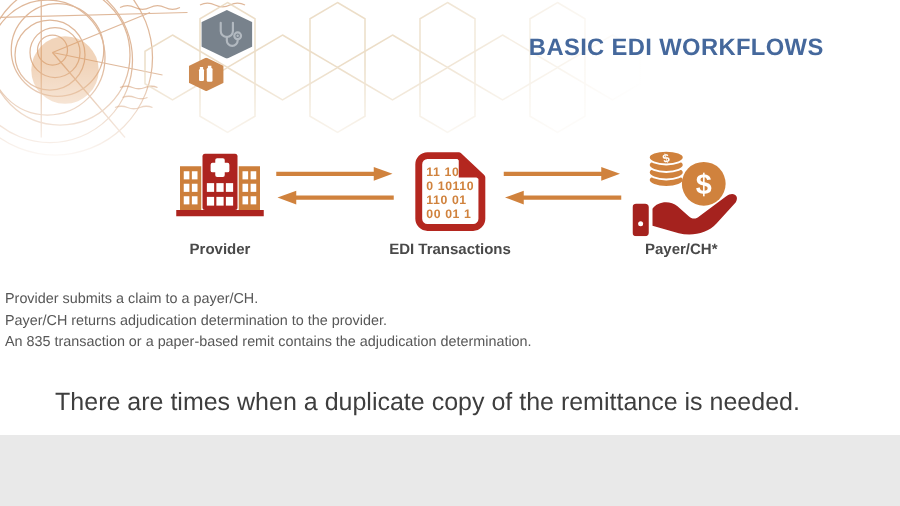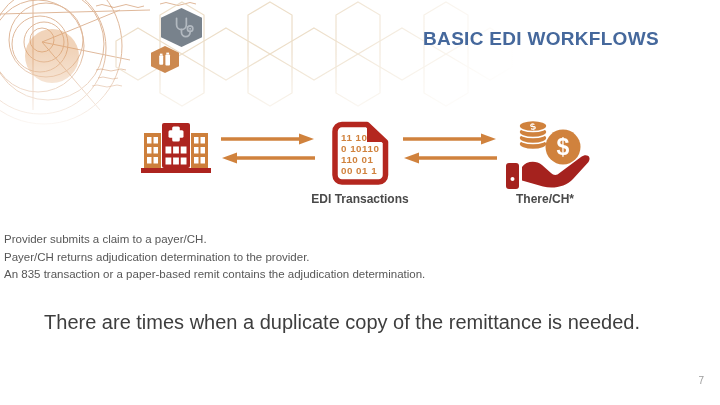--- a/index.html
+++ b/index.html
@@ -1,17 +1,17 @@
 <!DOCTYPE html>
 <html><head>
 <meta charset="utf-8">
 <style>
   html,body{margin:0;padding:0;background:#e9e9e9;}
   .slide{
-    position:relative;width:720px;height:405px;background:#ffffff;
+    position:relative;width:720px;height:348px;background:#ffffff;
     overflow:hidden;font-family:"Liberation Sans",sans-serif;
   }
   svg text{font-family:"Liberation Sans",sans-serif;}
 
   
   .decor{position:absolute;left:0;top:0;z-index:1;}
   .decor-fade{
     position:absolute;left:0;top:0;width:560px;height:160px;z-index:2;
     background:
       linear-gradient(to right, rgba(255,255,255,0) 55%, #ffffff 92%),
@@ -206,22 +206,23 @@
       <circle cx="57" cy="30" r="17.5" fill="#d0823d"></circle>
       <text x="57" y="38" text-anchor="middle" font-size="23" font-weight="bold" fill="#ffffff">$</text>
     </g>
     <g fill="#a5221e">
       <rect x="0" y="46" width="13" height="26" rx="3"></rect>
       <path d="M16 50 C20 44 30 43 36 48 L45 56 C47.5 58.5 51 58.5 53.5 56 L75 40 C80.5 36 86 39.5 82.5 45 L67 62 C60 70 47 72 37 69.5 L16 63.5 Z"></path>
     </g>
     <circle cx="6.5" cy="62" r="2" fill="#ffffff"></circle>
   </svg>
 
+  <div class="node-label label-provider">Provider</div>
   <div class="node-label label-edi">EDI Transactions</div>
-  <div class="node-label label-payer">There/CH*</div>
+  <div class="node-label label-payer">Payer/CH*</div>
 
   <div class="description">
     <div>Provider submits a claim to a payer/CH.</div>
     <div>Payer/CH returns adjudication determination to the provider.</div>
     <div>An 835 transaction or a paper-based remit contains the adjudication determination.</div>
   </div>
 
   <div class="callout">
     <div>There are times when a duplicate copy of the remittance is needed.</div>
   </div>

